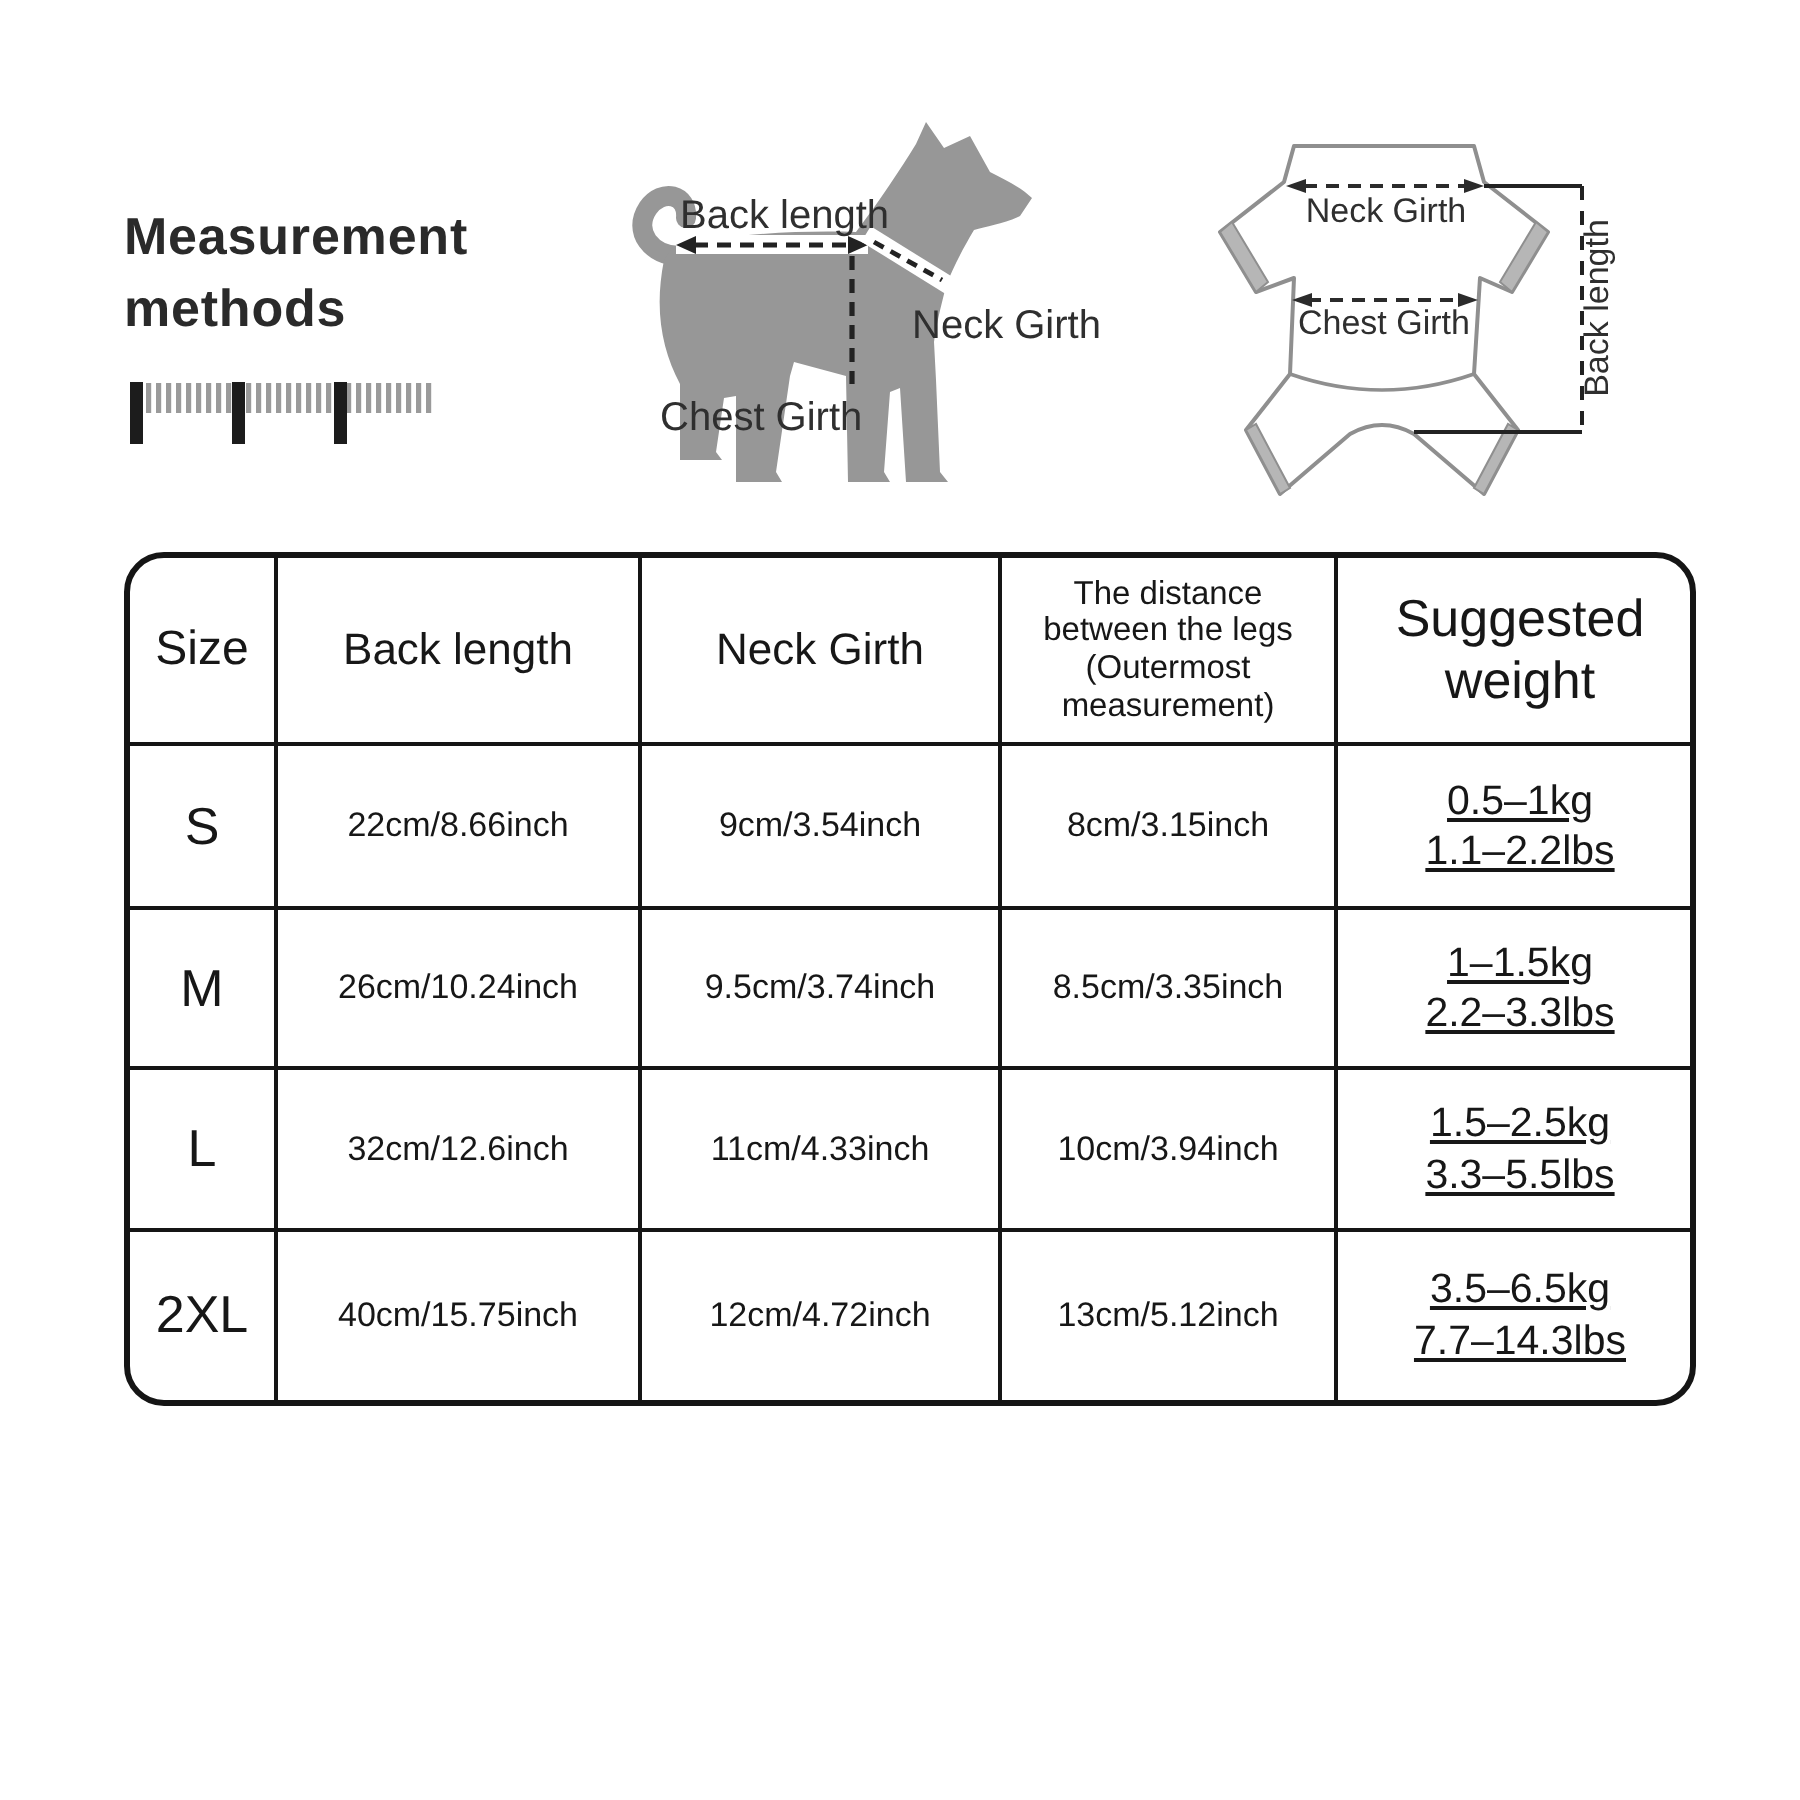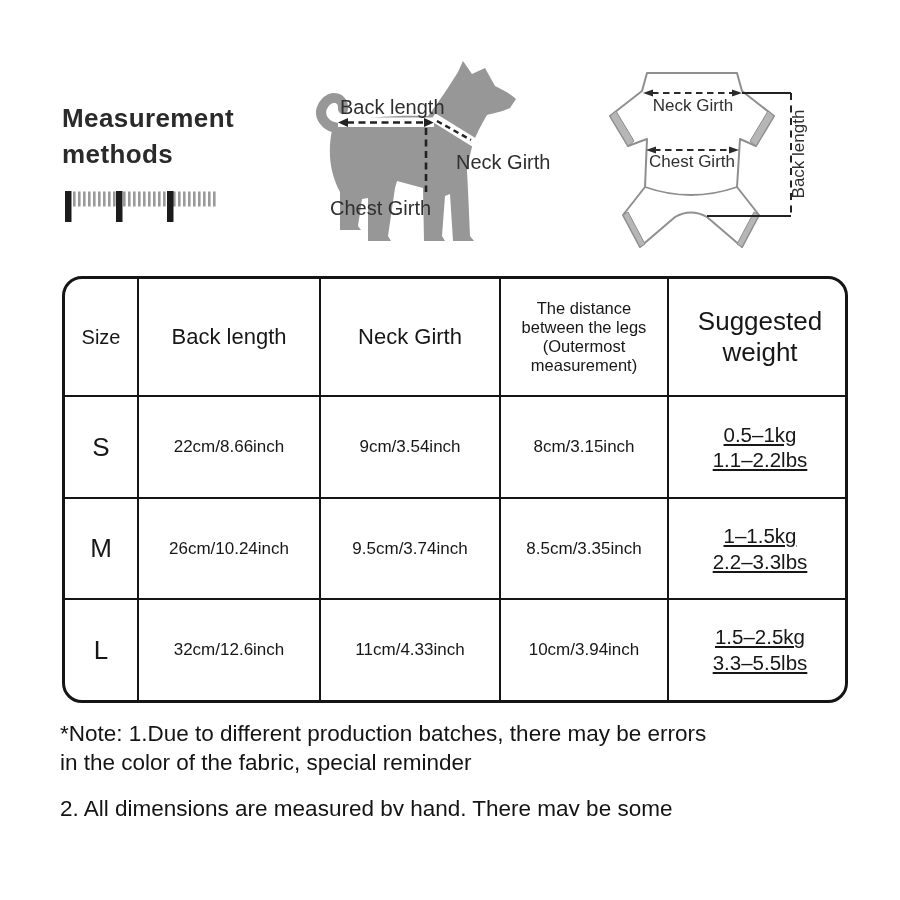--- a/index.html
+++ b/index.html
@@ -26,21 +26,21 @@
     border-collapse:collapse;table-layout:fixed;width:100%;height:100%;
   }
   .size-table th,.size-table td{
     border:2px solid #151515;text-align:center;vertical-align:middle;
     padding:0 2px;font-weight:normal;color:#171717;
   }
   .size-table tr>*:first-child{border-left:none;}
   .size-table tr>*:last-child{border-right:none;}
   .size-table tr:first-child>*{border-top:none;}
   .size-table tr:last-child>*{border-bottom:none;}
-  th.h-size{font-size:20px;}
+  th.h-size{font-size:24px;}
   th.h-std{font-size:22px;}
   th.h-dist{font-size:16.5px;line-height:1.14;margin-top:32px;}
   th.h-weight{font-size:26px;line-height:1.2;}
   td.c-size{font-size:26px;}
   td.c-val{font-size:17px;}
   td.c-weight{font-size:20.5px;line-height:1.25;text-decoration:underline;}
   .pre{white-space:pre-line;}
   
   .notes{position:absolute;left:60px;top:719px;width:810px;font-size:22.5px;line-height:29px;color:#141414;}
   .notes p{margin:0 0 17px 0;}
@@ -163,24 +163,26 @@
 2.2–3.3lbs</td>
       </tr>
       <tr style="height:68px">
         <td class="c-size">L</td>
         <td class="c-val">32cm/12.6inch</td>
         <td class="c-val">11cm/4.33inch</td>
         <td class="c-val">10cm/3.94inch</td>
         <td class="c-weight pre">1.5–2.5kg
 3.3–5.5lbs</td>
       </tr>
+      <tr style="height:72px">
+        <td class="c-size">2XL</td>
+        <td class="c-val">40cm/15.75inch</td>
+        <td class="c-val">12cm/4.72inch</td>
+        <td class="c-val">13cm/5.12inch</td>
+        <td class="c-weight pre">3.5–6.5kg
+7.7–14.3lbs</td>
+      </tr>
     </tbody>
       </table>
   </div>
 
-  <div class="notes">
-    <p class="pre">*Note: 1.Due to different production batches, there may be errors
-in the color of the fabric, special reminder</p>
-    <p class="pre">2. All dimensions are measured by hand. There may be some
-errors. Please refer to the actual product.</p>
-  </div>
 
 </div>
 
 </body></html>

